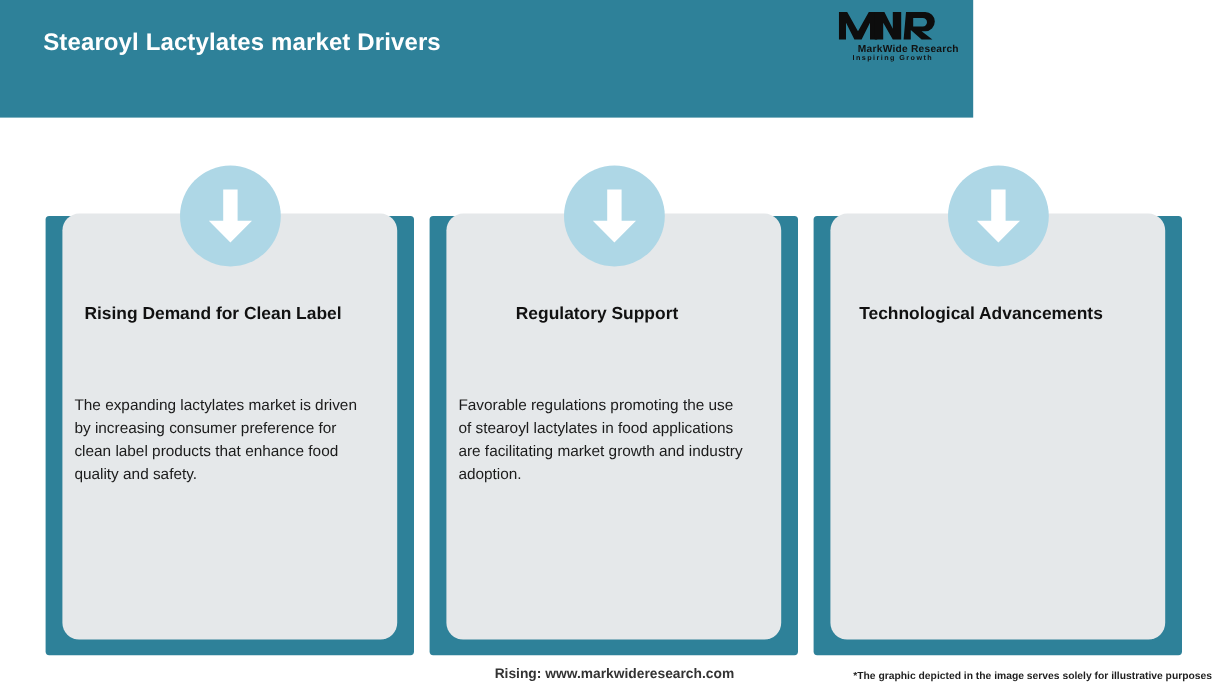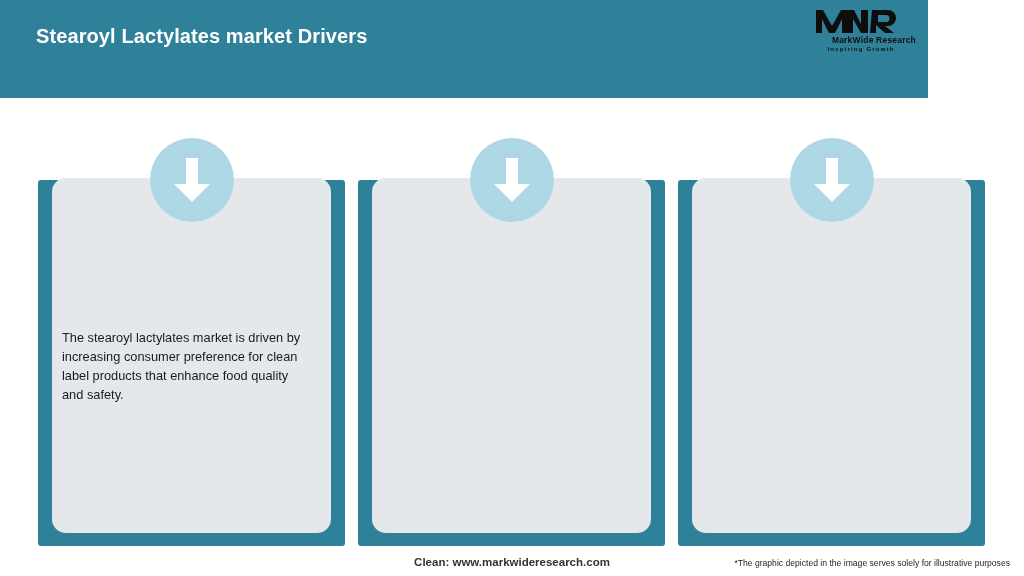--- a/index.html
+++ b/index.html
@@ -13,21 +13,21 @@
     font-family: "Liberation Sans", sans-serif;
     overflow: hidden;
     position: relative;
   }
 
   
   .header {
     position: absolute;
     left: 0;
     top: 0;
-    width: 928px;
+    width: 811px;
     height: 98px;
     background: #2E8199;
   }
   .header-title {
     position: absolute;
     left: 36px;
     top: 25px;
     font-size: 20px;
     font-weight: bold;
     color: #ffffff;
@@ -159,20 +159,21 @@
     font-weight: bold;
     color: #333333;
   }
   .footer-disclaimer {
     position: absolute;
     right: 14px;
     top: 558px;
     font-size: 8.6px;
     color: #1f1f1f;
     white-space: nowrap;
+    font-weight: bold;
   }
 </style>
 </head>
 <body>
 
 <div class="header">
   <div class="header-title">Stearoyl Lactylates market Drivers</div>
 
   <div class="logo">
     <span class="logo-mark">
@@ -192,39 +193,43 @@
 <div class="cards">
 
   <div class="card-wrap c0">
     <div class="card-frame"></div>
     <div class="card-panel"></div>
     <div class="card-icon">
       <svg width="40" height="48" viewBox="0 0 40 48" xmlns="http://www.w3.org/2000/svg">
         <polygon points="14,2 26,2 26,28 38,28 20,46 2,28 14,28" fill="#ffffff"></polygon>
       </svg>
     </div>
-    <div class="card-body">The stearoyl lactylates market is driven by increasing consumer preference for clean label products that enhance food quality and safety.</div>
+    <div class="card-title">Rising Demand for Clean Label</div>
+    <div class="card-body">The expanding lactylates market is driven by increasing consumer preference for clean label products that enhance food quality and safety.</div>
   </div>
 
   <div class="card-wrap c1">
     <div class="card-frame"></div>
     <div class="card-panel"></div>
     <div class="card-icon">
       <svg width="40" height="48" viewBox="0 0 40 48" xmlns="http://www.w3.org/2000/svg">
         <polygon points="14,2 26,2 26,28 38,28 20,46 2,28 14,28" fill="#ffffff"></polygon>
       </svg>
     </div>
+    <div class="card-title">Regulatory Support</div>
+    <div class="card-body">Favorable regulations promoting the use of stearoyl lactylates in food applications are facilitating market growth and industry adoption.</div>
   </div>
 
   <div class="card-wrap c2">
     <div class="card-frame"></div>
     <div class="card-panel"></div>
     <div class="card-icon">
       <svg width="40" height="48" viewBox="0 0 40 48" xmlns="http://www.w3.org/2000/svg">
         <polygon points="14,2 26,2 26,28 38,28 20,46 2,28 14,28" fill="#ffffff"></polygon>
       </svg>
     </div>
+    <div class="card-title">Technological Advancements</div>
   </div>
 
 </div>
 
-<div class="footer-source">Clean: www.markwideresearch.com</div>
+<div class="footer-source">Rising: www.markwideresearch.com</div>
 <div class="footer-disclaimer">*The graphic depicted in the image serves solely for illustrative purposes</div>
 
 </body></html>

